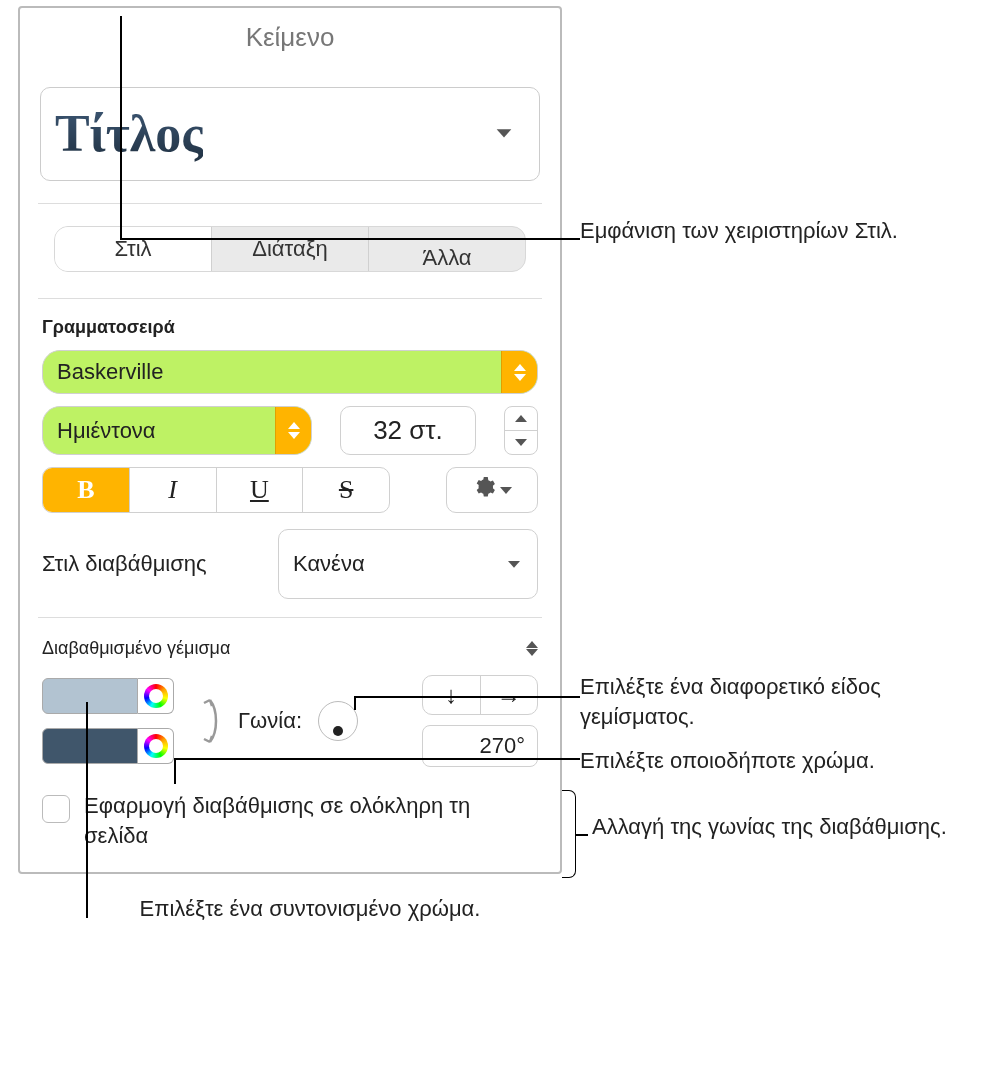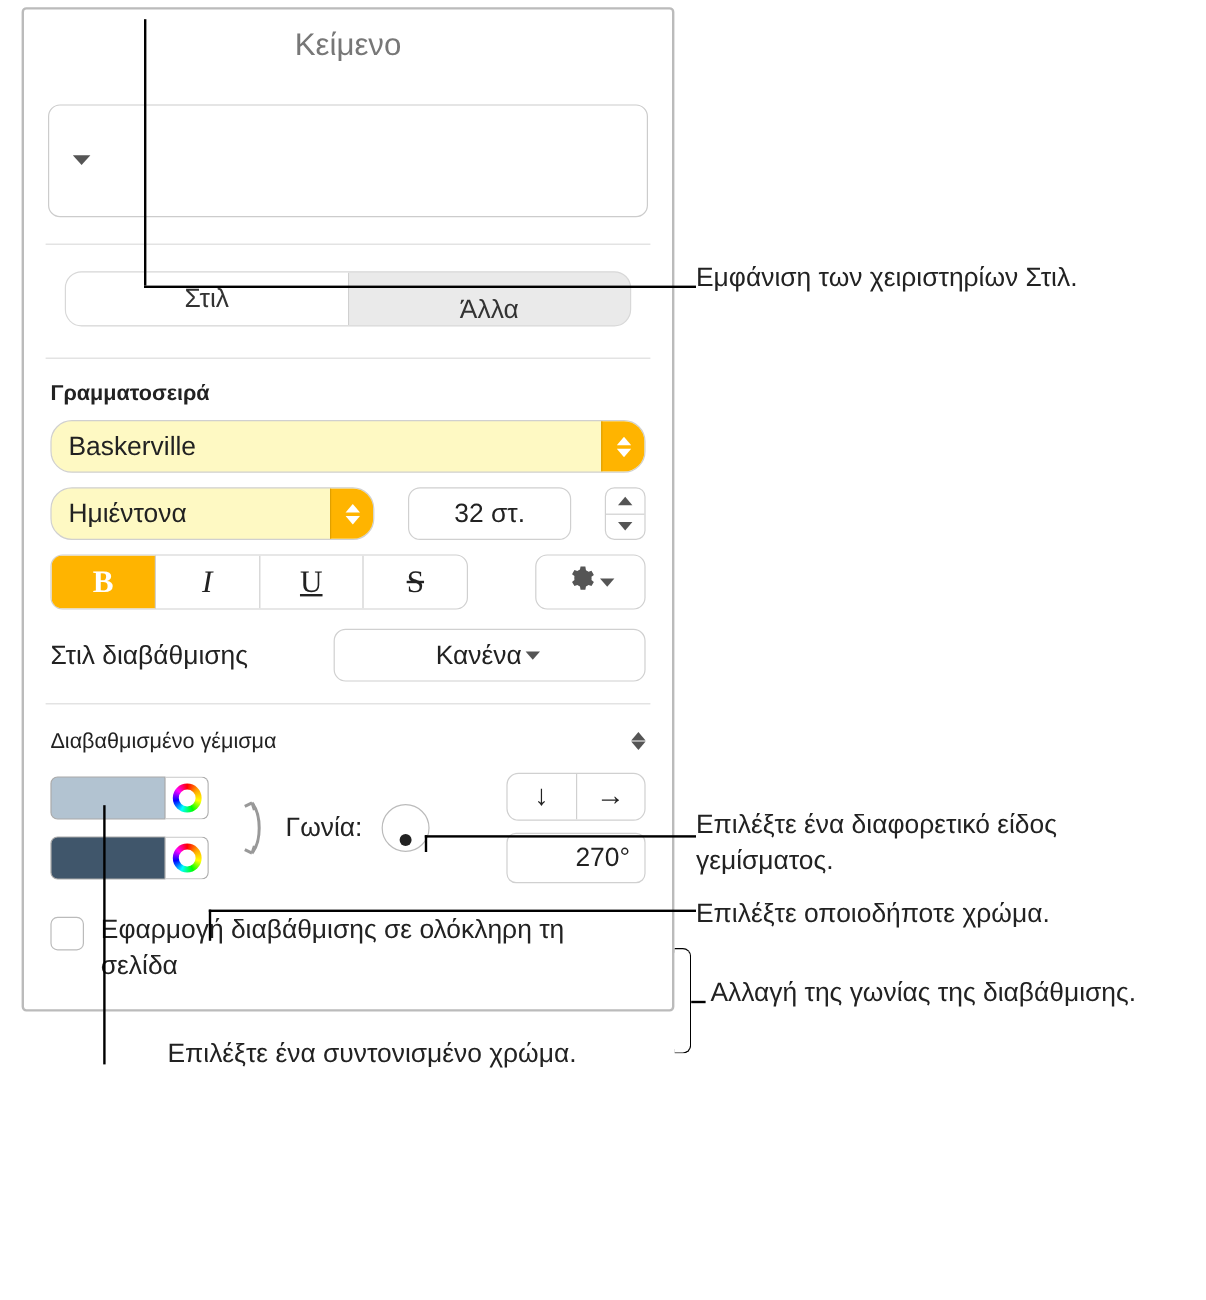--- a/index.html
+++ b/index.html
@@ -74,21 +74,21 @@
   .tab:last-child { border-right: none; align-items: flex-end; }
   .tab.active { background:#fff; }
 
   .section-label { font-size: 18px; color:#222; font-weight:600; margin: 18px 22px 12px; }
 
   
   .sel {
     border: 1px solid #d0d0d0;
     border-radius: 18px;
     display:flex; align-items:center;
-    background:#fef9c3;
+    background:#bef264;
     overflow:hidden;
   }
   .sel .txt { flex:1; padding: 8px 14px; font-size: 22px; }
   .sel .cap {
     background:#ffb400;
     width: 36px; align-self: stretch;
     display:flex;flex-direction:column;align-items:center;justify-content:center;
     border-left:1px solid #e0a000;
   }
   .sel .cap .ar { width:0;height:0;border-left:6px solid transparent;border-right:6px solid transparent;}
@@ -96,21 +96,21 @@
   .sel .cap .ad { border-top:7px solid #fff;}
   .font-row { margin: 0 22px 12px; }
   .row2 { display:flex; gap:28px; margin: 0 22px 12px; align-items:stretch;}
   .row2 .sel.weight{ flex: 1; }
   .size-box {
     display:flex;align-items:center;
     border:1px solid #d0d0d0;border-radius:10px;
     overflow:hidden;
     width: 136px;
   }
-  .size-box .v { flex:1; text-align:center; font-size:22px; padding:8px 4px; }
+  .size-box .v { flex:1; text-align:center; font-size:26px; padding:8px 4px; }
   .stepper {
     width:34px;
     border:1px solid #d0d0d0;border-radius:8px;
     display:flex;flex-direction:column;
   }
   .stepper .su,.stepper .sd{flex:1;display:flex;align-items:center;justify-content:center;}
   .stepper .su{border-bottom:1px solid #d0d0d0;}
   .mini-tri{width:0;height:0;border-left:6px solid transparent;border-right:6px solid transparent;}
   .mini-up{border-bottom:7px solid #555;}
   .mini-dn{border-top:7px solid #555;}
@@ -127,21 +127,21 @@
   .bius .i{font-style:italic;}
   .bius .u{text-decoration:underline;}
   .bius .s{text-decoration:line-through;}
   .gearbtn{width:92px;height:46px;border:1px solid #d0d0d0;border-radius:10px;display:flex;align-items:center;justify-content:center;gap:4px;}
   .gearbtn svg{width:24px;height:24px;fill:#555;}
   .gearbtn .mini-dn{border-top-color:#555;}
 
   
   .cs-row{display:flex;align-items:center;gap:14px;margin:0 22px 18px;}
   .cs-row .lbl{font-size:22px;flex:1;}
-  .cs-sel{border:1px solid #d0d0d0;border-radius:10px;display:flex;align-items:center;padding:8px 14px;width:260px;justify-content:center;}
+  .cs-sel{border:1px solid #d0d0d0;border-radius:10px;display:flex;align-items:center;padding:21px 14px;width:260px;justify-content:space-between;}
   .cs-sel svg{width:18px;height:14px;fill:#555;}
 
   
   .grad-head{display:flex;align-items:center;gap:4px;margin:20px 22px 16px;font-size:18px;justify-content:space-between;}
   .grad-head .ud{display:flex;flex-direction:column;gap:1px;}
   .grad-body{display:flex;align-items:center;margin:0 22px 6px;gap:14px;position:relative;}
   .swatches{display:flex;flex-direction:column;gap:14px;}
   .sw-row{display:flex;align-items:center;}
   .sw{width:96px;height:36px;border:1px solid #aaa;border-radius:6px 0 0 6px;}
   .sw.light{background:#b2c3d1;}
@@ -176,32 +176,36 @@
 </head>
 <body>
 
 <div class="stage">
 
   <div class="panel">
 
     <div class="panel-title">Κείμενο</div>
 
     <div class="style-drop">
+      <div class="big">Τίτλος</div>
       <div class="chev">
         <svg viewBox="0 0 24 18">
             <path d="M4 5 L12 14 L20 5 Z"></path>
           </svg>
       </div>
     </div>
 
     <div class="hr"></div>
 
     <div class="tabs">
       <div class="tab active">
           <span>Στιλ</span>
+        </div>
+      <div class="tab">
+          <span>Διάταξη</span>
         </div>
       <div class="tab">
           <span>Άλλα</span>
         </div>
     </div>
 
     <div class="hr"></div>
 
     <div class="section-label">Γραμματοσειρά</div>
 

